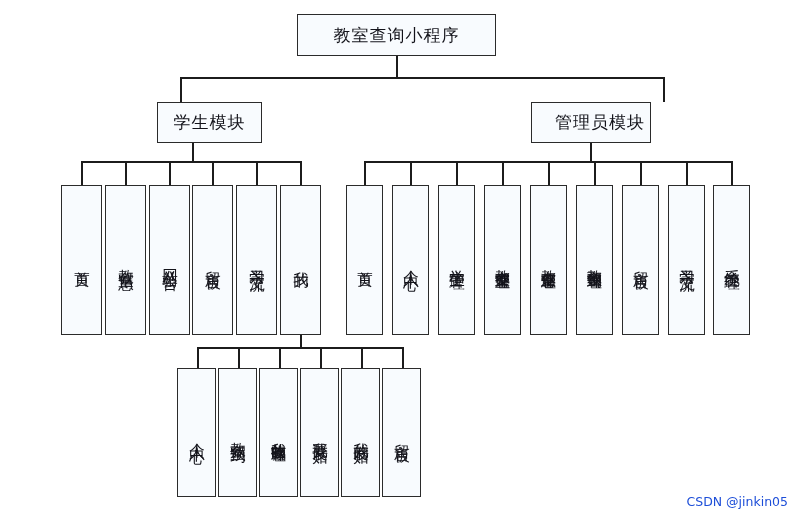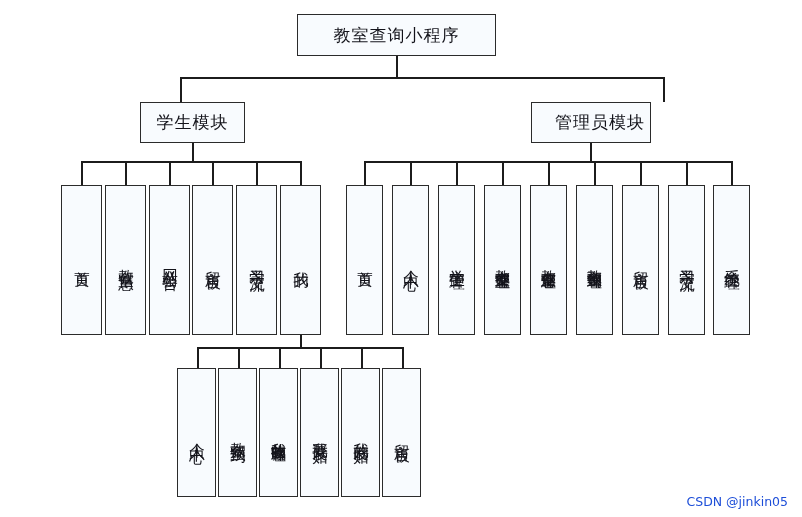--- a/index.html
+++ b/index.html
@@ -87,21 +87,21 @@
   <div class="line hz" style="left:197px;top:347px;width:206px;"></div>
   <div class="line vt" style="left:197px;top:347px;height:21px;"></div>
   <div class="line vt" style="left:238px;top:347px;height:21px;"></div>
   <div class="line vt" style="left:279px;top:347px;height:21px;"></div>
   <div class="line vt" style="left:320px;top:347px;height:21px;"></div>
   <div class="line vt" style="left:361px;top:347px;height:21px;"></div>
   <div class="line vt" style="left:402px;top:347px;height:21px;"></div>
 
   <div class="node h" style="left:297px;top:14px;width:199px;height:42px;">教室查询小程序</div>
 
-  <div class="node h" style="left:140px;top:102px;width:105px;height:41px;">学生模块</div>
+  <div class="node h" style="left:157px;top:102px;width:105px;height:41px;">学生模块</div>
   <div class="node h" style="left:531px;top:102px;width:120px;height:41px;padding-left:18px;">管理员模块</div>
 
   <div class="node v" style="left:61px;top:185px;width:41px;height:150px;">首页</div>
   <div class="node v" style="left:105px;top:185px;width:41px;height:150px;">教室信息</div>
   <div class="node v" style="left:149px;top:185px;width:41px;height:150px;">网站公告</div>
   <div class="node v" style="left:192px;top:185px;width:41px;height:150px;">留言板</div>
   <div class="node v" style="left:236px;top:185px;width:41px;height:150px;">学习交流</div>
   <div class="node v" style="left:280px;top:185px;width:41px;height:150px;">我的</div>
 
   <div class="node v" style="left:346px;top:185px;width:37px;height:150px;">首页</div>

